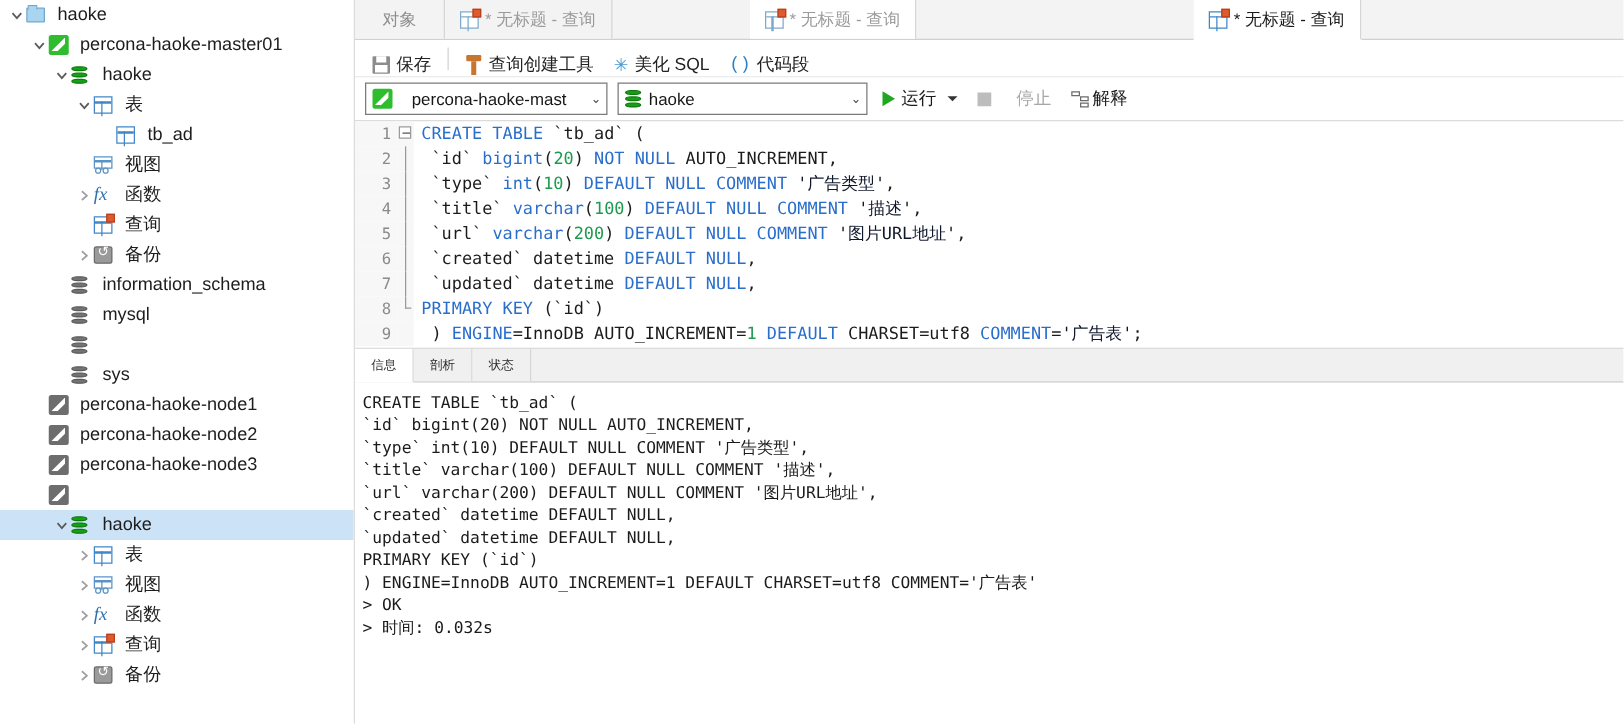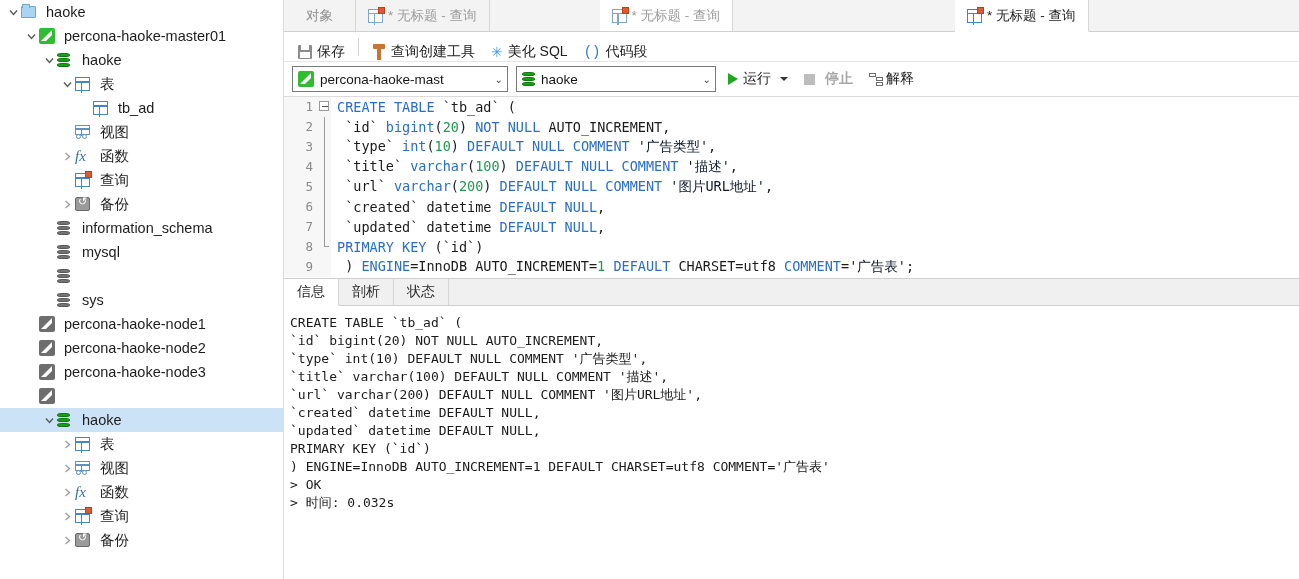--- a/index.html
+++ b/index.html
@@ -126,26 +126,26 @@
 
   
   #selrow { height:34px; min-height:34px; display:flex; align-items:center; padding:0 8px; gap:8px; background:#ffffff; }
   .combo {
     height:26px; display:flex; align-items:center; gap:6px;
     border:1px solid #7a7a7a; background:#fff; padding:0 4px 0 5px;
     font-size:13.5px; color:#161616;
   }
   .combo .val { flex:1; overflow:hidden; white-space:nowrap; }
   .combo .chev { color:#444; font-size:10px; padding-left:4px; }
-  #combo-conn { width:216px; }
+  #combo-conn { width:194px;text-align:center; }
   #combo-db { width:200px; }
   .run-btn { display:flex; align-items:center; gap:5px; padding:0 4px; color:#1b1b1b; font-size:14px;}
   .tri { width:0;height:0;border-left:10px solid #1fa81f;border-top:6px solid transparent;border-bottom:6px solid transparent;}
   .caret { width:0;height:0;border-top:4px solid #333;border-left:4px solid transparent;border-right:4px solid transparent;margin-left:4px;}
-  .stop-btn { display:flex; align-items:center; gap:10px; padding:0 4px; color:#a7a7a7; font-size:14px;font-weight:bold;}
+  .stop-btn { display:flex; align-items:center; gap:20px; padding:0 4px; color:#a7a7a7; font-size:14px;}
   .sq { width:11px;height:11px;background:#bdbdbd;}
   .exp-btn { display:flex; align-items:center; gap:3px; padding:0 4px; color:#1b1b1b; font-size:14px;}
   .ic-exp { width:14px;height:13px;position:relative;}
   .ic-exp i{position:absolute;width:7px;height:4px;border:1px solid #6b6b6b;background:#fff;}
   .ic-exp i:nth-child(1){left:0;top:0;}
   .ic-exp i:nth-child(2){right:0;top:4px;}
   .ic-exp i:nth-child(3){right:0;bottom:0;}
 
   
   #editor {
@@ -171,21 +171,21 @@
   .fold-end:after{content:"";position:absolute;left:0;top:9px;width:5px;height:1px;background:#9a9a9a;}
   .code { padding-left:6px; }
   .k { color:#2a6ecb; }
   .n { color:#1f9b4f; }          
   .s { color:#0f172a; }          
   .p { color:#1b1b1b; }
 
   
   #results { flex:1; display:flex; flex-direction:column; background:#ffffff; overflow:hidden; border-top:1px solid #cfcfcf;}
   #restabs { height:27px; min-height:27px; display:flex; align-items:stretch; background:#f0f0f0; border-bottom:1px solid #cfcfcf;}
-  .rtab { padding:0 13px; display:flex; align-items:center; font-size:14px; color:#2b2b2b; border-right:1px solid #d6d6d6; background:#f0f0f0; }
+  .rtab { padding:0 13px; display:flex; align-items:center; font-size:10px; color:#2b2b2b; border-right:1px solid #d6d6d6; background:#f0f0f0; }
   .rtab.active { background:#ffffff; border-bottom:1px solid #fff; margin-bottom:-1px; }
   #resbody {
     flex:1; overflow:hidden; padding:8px 0 0 6px;
     font-family:"DejaVu Sans Mono","Liberation Mono",monospace;
     font-size:13px; color:#1b1b1b; line-height:18px; white-space:pre;
   }
   .rline { height:18px; }
 </style>
 </head>
 <body>

